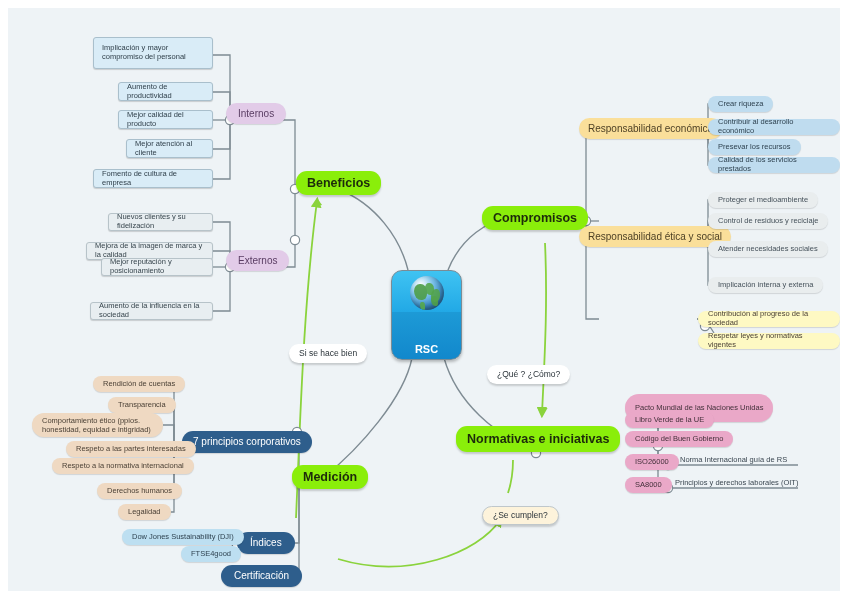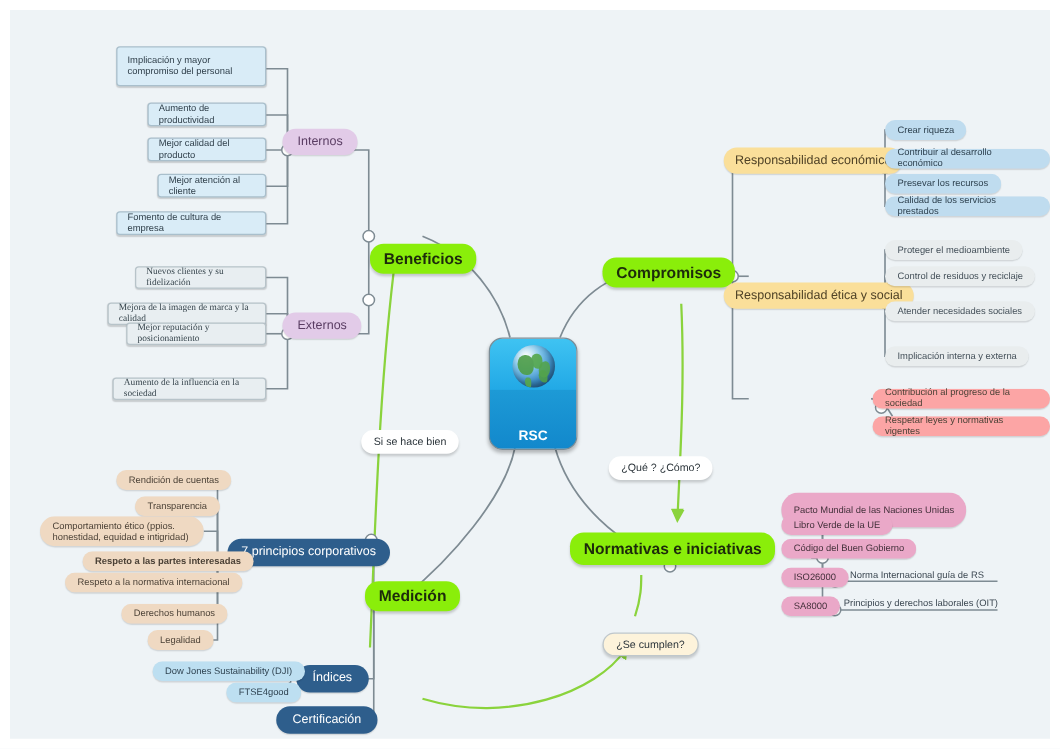--- a/index.html
+++ b/index.html
@@ -25,25 +25,25 @@
     border-radius:14px;
     padding:3px 9px;
     box-shadow:0 1px 1px rgba(0,0,0,0.13);
   }
   .rect{
     border-radius:3px;
     padding:3px 8px;
     box-shadow:0 1px 1px rgba(0,0,0,0.16);
   }
   .leaf-blue{background:#d9ecf7;border:1px solid #a9bfcc;color:#31414c;}
-  .leaf-gray{background:#e8eef1;border:1px solid #b7c3c9;color:#37454d;font-family:Liberation Serif, serif;}
+  .leaf-gray{background:#e8eef1;border:1px solid #b7c3c9;color:#37454d;}
   .leaf-lblue{background:#bfdcef;color:#2f4351;border:1px solid transparent;}
   .leaf-ltgray{background:#e9edee;color:#45515a;border:1px solid transparent;}
   .leaf-tan{background:#efd9c2;color:#4c4237;border:1px solid transparent;}
-  .leaf-orange{background:#fca5a5;color:#4c4237;border:1px solid transparent;}
+  .leaf-orange{background:#fef9c3;color:#4c4237;border:1px solid transparent;}
   .leaf-pink{background:#eaa8c8;color:#43303a;border:1px solid transparent;}
   .leaf-skyblue{background:#bddff1;color:#2f4351;border:1px solid transparent;}
 
   .cat-purple{background:#e2cbe8;color:#5a3d63;}
   .cat-yellow{background:#fadf9a;color:#4f4226;}
   .cat-navy{background:#2e5e8c;color:#ffffff;}
   .main-green{
     background:#8aee0a;color:#1d2b0b;font-weight:bold;
     border-radius:11px;box-shadow:0 2px 2px rgba(0,0,0,0.18);
     padding:3px 11px;
@@ -201,21 +201,21 @@
       <circle cx="287" cy="232" r="4.6"></circle>
       <circle cx="289" cy="424" r="4.6"></circle>
     </g>
   </svg>
 
   <div id="central" style="left:383px;top:262px;width:69px;height:88px;gap:31px;">
     <div class="globe"></div>
     <div class="rsc-label">RSC</div>
   </div>
 
-  <div class="node main-green" style="left:288px;top:163px;height:24px;font-size:12.5px;margin-top:24px;">
+  <div class="node main-green" style="left:288px;top:163px;height:24px;font-size:12.5px;">
     <span>Beneficios</span>
   </div>
 
   <div class="node main-green" style="left:474px;top:198px;height:24px;font-size:12.5px;">
     <span>Compromisos</span>
   </div>
 
   <div class="node main-green" style="left:448px;top:418px;height:26px;font-size:12.5px;">
     <span>Normativas e iniciativas</span>
   </div>
@@ -340,21 +340,21 @@
 
   <div class="node pill leaf-tan" style="left:85px;top:368px;height:16px;font-size:7.5px;">
     <span>Rendición de cuentas</span>
   </div>
   <div class="node pill leaf-tan" style="left:100px;top:389px;height:16px;font-size:7.5px;">
     <span>Transparencia</span>
   </div>
   <div class="node pill leaf-tan" style="left:24px;top:405px;width:131px;height:24px;font-size:7.5px;line-height:1.25;">
     <span>Comportamiento ético (ppios. honestidad, equidad e intigridad)</span>
   </div>
-  <div class="node pill leaf-tan" style="left:58px;top:433px;height:16px;font-size:7.5px;font-weight:bold;">
+  <div class="node pill leaf-tan" style="left:58px;top:433px;height:16px;font-size:7.5px;">
     <span>Respeto a las partes interesadas</span>
   </div>
   <div class="node pill leaf-tan" style="left:44px;top:450px;height:16px;font-size:7.5px;">
     <span>Respeto a la normativa internacional</span>
   </div>
   <div class="node pill leaf-tan" style="left:89px;top:475px;height:16px;font-size:7.5px;">
     <span>Derechos humanos</span>
   </div>
   <div class="node pill leaf-tan" style="left:110px;top:496px;height:16px;font-size:7.5px;">
     <span>Legalidad</span>

